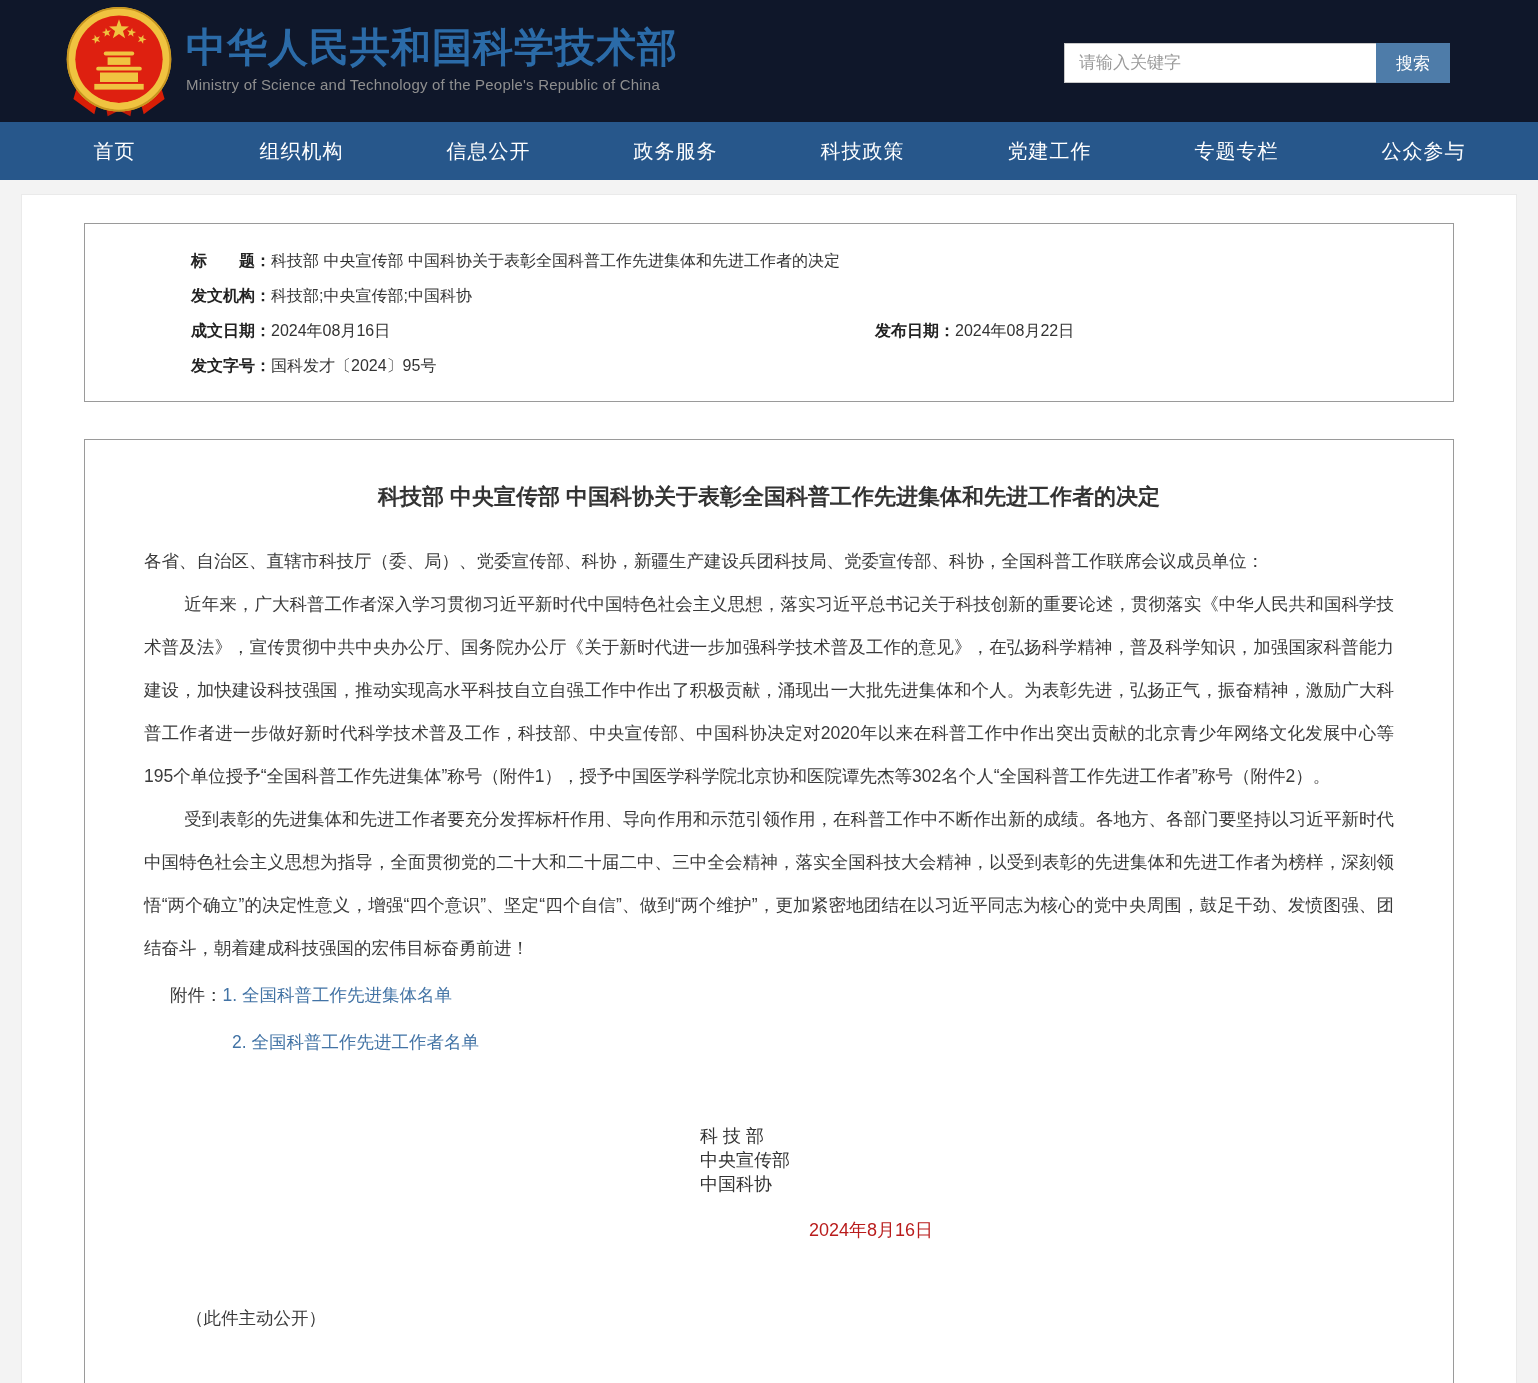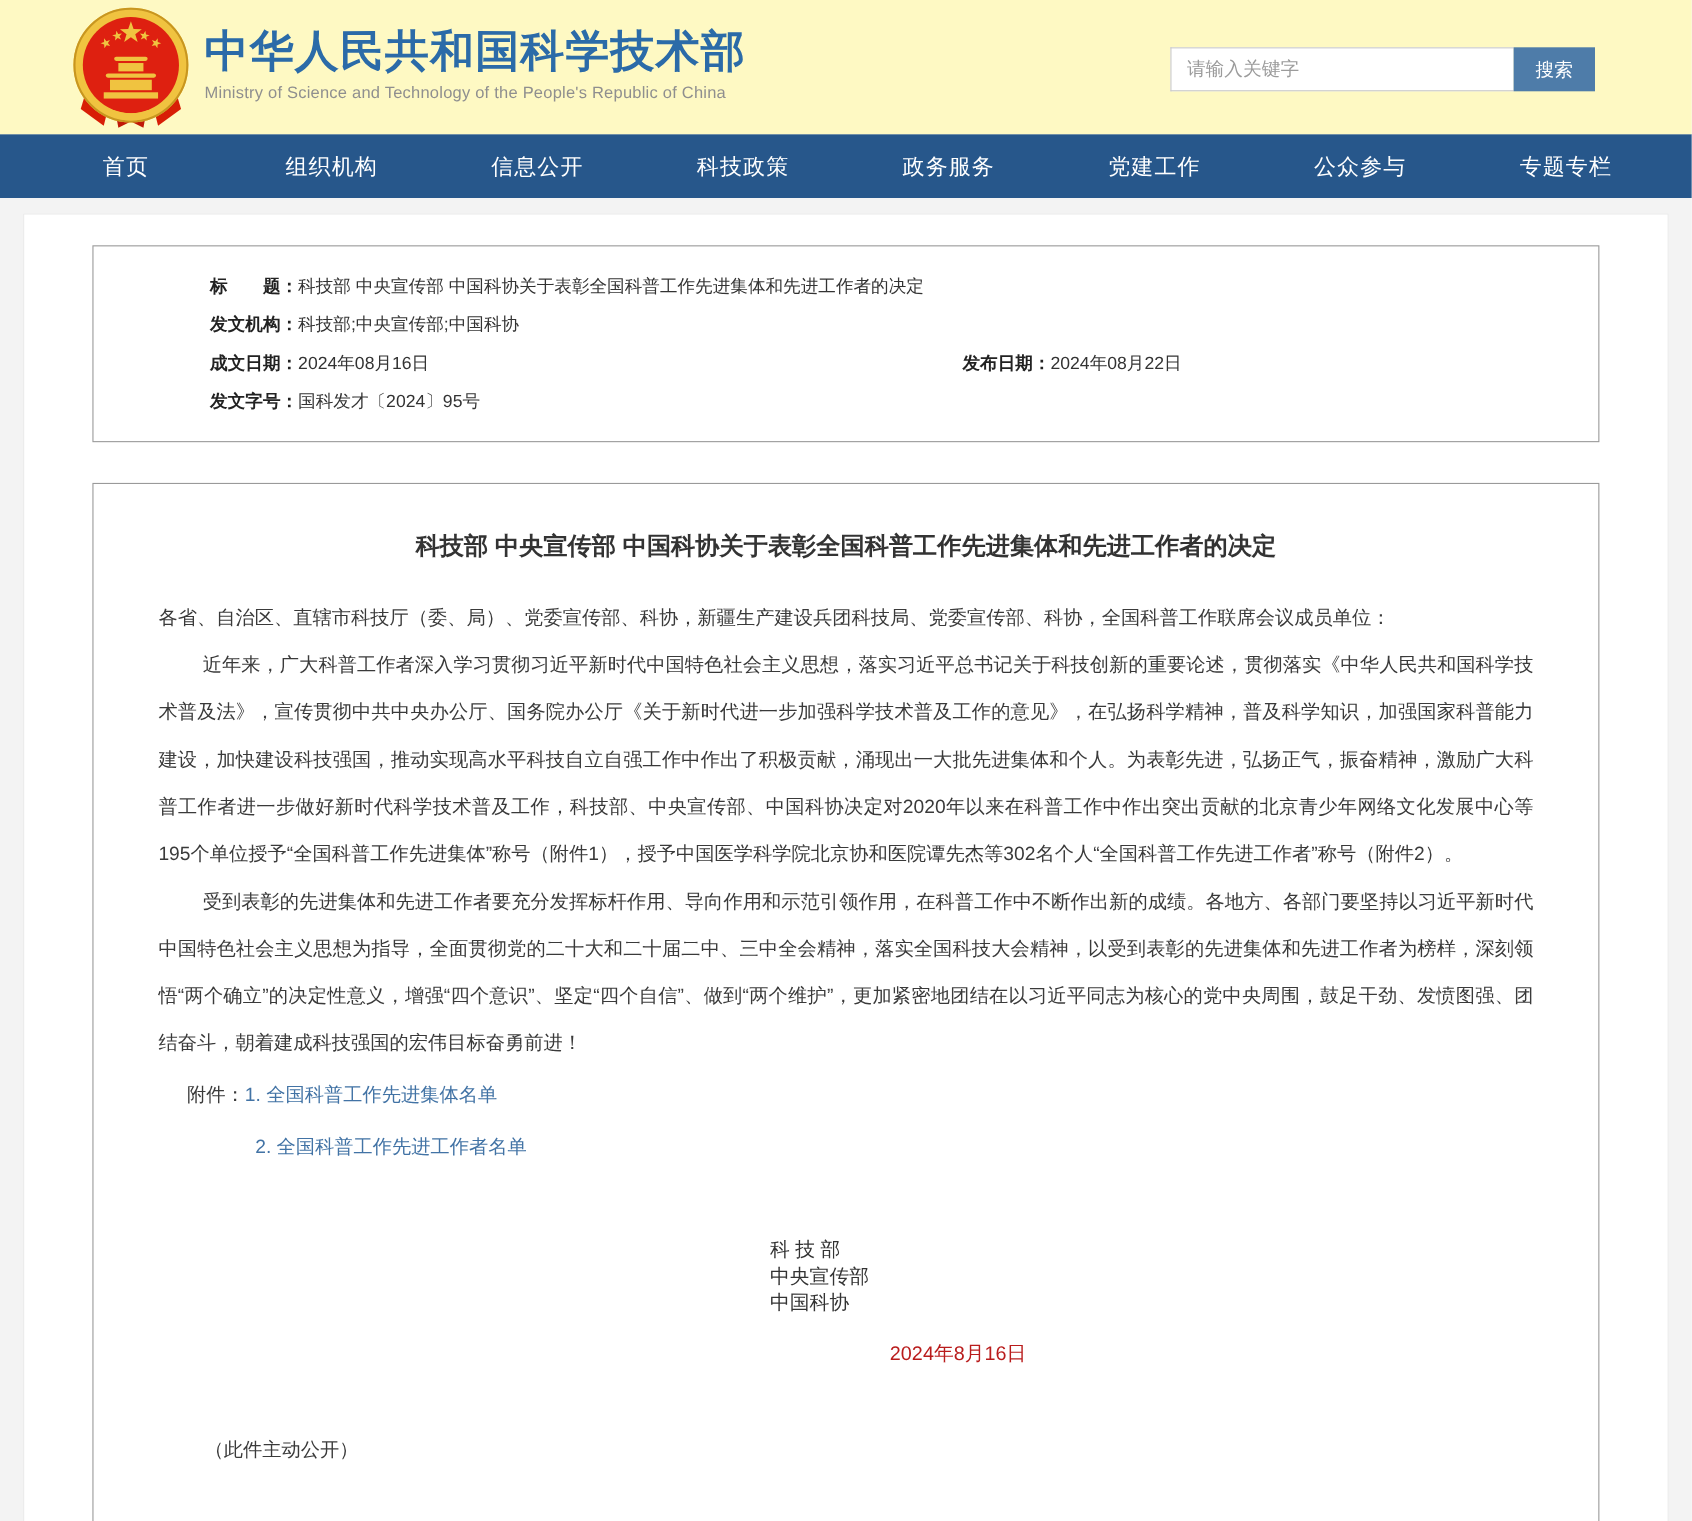--- a/index.html
+++ b/index.html
@@ -4,21 +4,21 @@
 <style>
   * { box-sizing: border-box; margin: 0; padding: 0; }
   html, body { width: 1538px; height: 1383px; overflow: hidden; }
   body {
     font-family: "Liberation Sans", "DejaVu Sans", sans-serif;
     background: #f3f3f3;
     color: #333;
   }
 
   
-  .header { height: 122px; background: #fef9c3; position: relative; }
+  .header { height: 122px; background: #0f172a; position: relative; }
   .logo-block { position: absolute; left: 62px; top: 4px; display: flex; align-items: flex-start; cursor: pointer; }
   .emblem { width: 114px; height: 118px; display: block; }
   .site-title { position: absolute; left: 186px; top: 24px; }
   .site-title-zh { font-size: 40px; font-weight: bold; color: #2b6ba8; letter-spacing: 1px; line-height: 46px; }
   .site-title-en { font-size: 15px; color: #8f8f8f; margin-top: 6px; letter-spacing: 0.2px; }
 
   .search-box { position: absolute; right: 88px; top: 43px; display: flex; height: 40px; }
   .search-input {
     width: 312px; height: 40px; border: 1px solid #c9c9c9; border-right: none;
     padding: 0 14px; font-size: 17px; color: #555; outline: none;
@@ -115,25 +115,25 @@
   <div class="search-box">
     <input class="search-input" type="text" placeholder="请输入关键字" style="">
     <button class="search-btn">搜索</button>
   </div>
 </div>
 
 <div class="nav">
   <div class="nav-item">首页</div>
   <div class="nav-item">组织机构</div>
   <div class="nav-item">信息公开</div>
+  <div class="nav-item">政务服务</div>
   <div class="nav-item">科技政策</div>
-  <div class="nav-item">政务服务</div>
   <div class="nav-item">党建工作</div>
+  <div class="nav-item">专题专栏</div>
   <div class="nav-item">公众参与</div>
-  <div class="nav-item">专题专栏</div>
 </div>
 
 <div class="main">
   <div class="wrapper">
 
     <div class="meta-box">
       <div class="meta-row">
         <div class="meta-cell">
           <span class="meta-label">标　　题：</span>
           <span class="meta-value">科技部 中央宣传部 中国科协关于表彰全国科普工作先进集体和先进工作者的决定</span>

